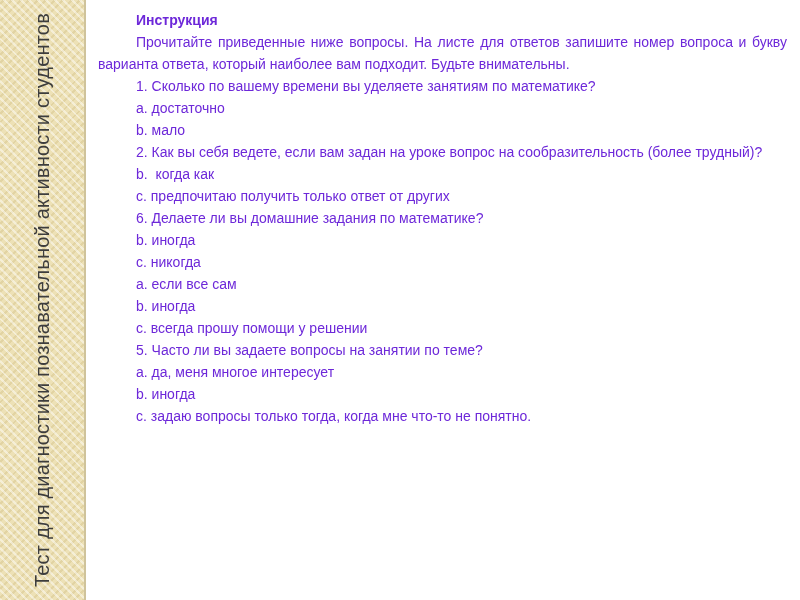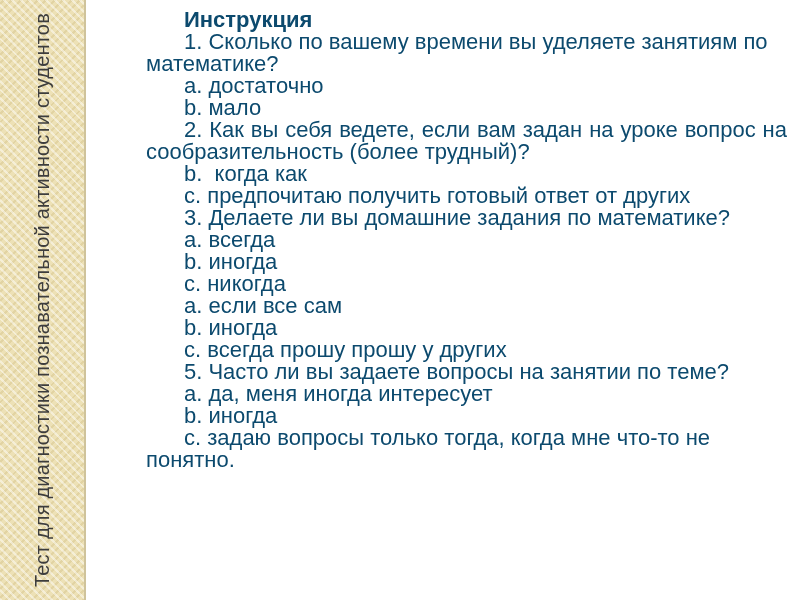--- a/index.html
+++ b/index.html
@@ -33,24 +33,23 @@
     white-space: nowrap;
     font-size: 20px;
     color: #3d3d3d;
     letter-spacing: 0.2px;
   }
   
   .content {
     position: absolute;
     left: 86px; top: 0; right: 0; bottom: 0;
     padding: 9px 13px 0 12px;
-    color: #0c4a6e;
-    font-size: 22px;
+    color: #6d28d9;
+    font-size: 14px;
     line-height: 22px;
-    margin-left: 48px;
   }
   .content p { margin: 0; text-indent: 38px; }
   .heading { font-weight: bold; }
   .justify { text-align: justify; }
   .gap { margin-top: 14px; }
   .opt { white-space: pre-wrap; }
   .deep { text-indent: 78px; }
 </style>
 </head>
 <body>
@@ -58,37 +57,37 @@
 <div class="slide">
 
   <div class="sidebar">
     <div class="sidebar-title">Тест для диагностики познавательной активности студентов</div>
   </div>
 
   <div class="content">
 
     <p class="heading">Инструкция</p>
 
+    <p class="justify">Прочитайте приведенные ниже вопросы. На листе для ответов запишите номер вопроса и букву варианта ответа, который наиболее вам подходит. Будьте внимательны.</p>
 
     <p class="gap">1. Сколько по вашему времени вы уделяете занятиям по математике?</p>
     <p class="opt">a. достаточно</p>
     <p class="opt deep">b. мало</p>
 
     <p class="justify">2. Как вы себя ведете, если вам задан на уроке вопрос на сообразительность (более трудный)?</p>
     <p class="opt">b.  когда как</p>
-    <p class="opt deep">c. предпочитаю получить готовый ответ от других</p>
+    <p class="opt deep">c. предпочитаю получить только ответ от других</p>
 
-    <p>3. Делаете ли вы домашние задания по математике?</p>
-    <p class="opt">a. всегда</p>
+    <p>6. Делаете ли вы домашние задания по математике?</p>
     <p class="opt">b. иногда</p>
     <p class="opt deep">c. никогда</p>
 
     <p class="opt">a. если все сам</p>
     <p class="opt">b. иногда</p>
-    <p class="opt">c. всегда прошу прошу у других</p>
+    <p class="opt">c. всегда прошу помощи у решении</p>
 
     <p>5. Часто ли вы задаете вопросы на занятии по теме?</p>
-    <p class="opt">a. да, меня иногда интересует</p>
+    <p class="opt">a. да, меня многое интересует</p>
     <p class="opt">b. иногда</p>
     <p class="opt">c. задаю вопросы только тогда, когда мне что-то не понятно.</p>
 
   </div>
 </div>
 
 </body></html>

